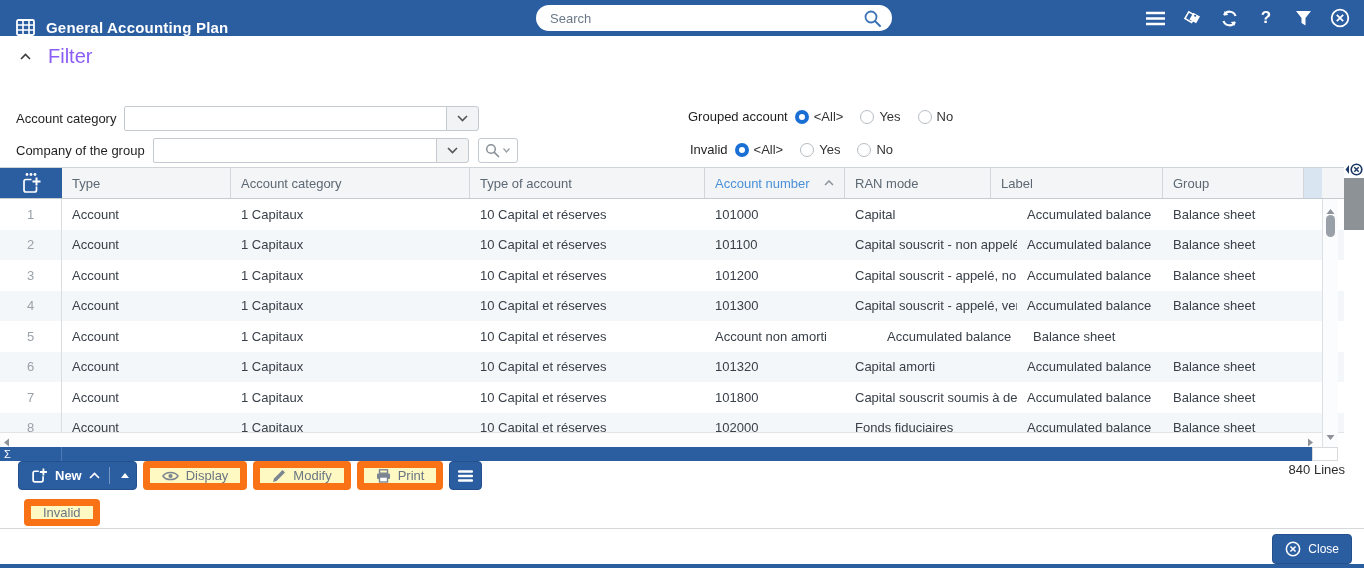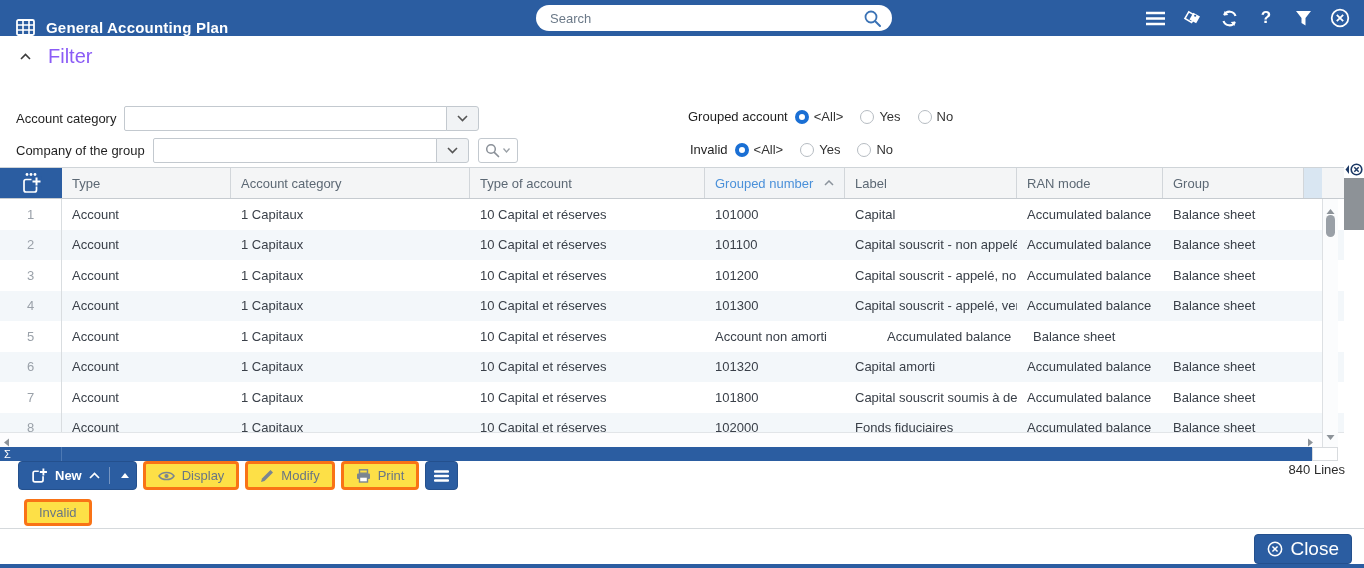--- a/index.html
+++ b/index.html
@@ -74,31 +74,31 @@
   .pagescroll { position:absolute; left:1344px; top:-5px; width:20px; height:290px; background:#fff; }
   .pagescroll .collapse { position:absolute; left:0; top:0; width:20px; height:15px; display:flex; align-items:center; justify-content:center; cursor:pointer; }
   .pthumb { position:absolute; left:0; top:16px; width:20px; height:52px; background:#8d9297; cursor:grab; }
 
   
   .toolbar { position:absolute; left:0; top:461px; width:1364px; height:34px; background:#fff; }
   .btnrow { position:absolute; left:18px; top:0; display:flex; gap:6px; }
   .btn { height:29px; border-radius:4px; display:flex; align-items:center; padding:0 12px; gap:7px; cursor:pointer;
          font-size:13px; }
   .btn.blue { background:var(--brand_blue,#2b5da1); color:#fff; border:1px solid #24508d; }
-  .btn.grey { background:#fde047; color:#6a7683; border:3px solid #f97316; }
+  .btn.grey { background:#fef9c3; color:#6a7683; border:7px solid #f97316; }
   .newbtn { font-weight:bold; padding-right:7px; }
   .newbtn .vdiv { width:1px; height:17px; background:rgba(255,255,255,.35); margin:0 4px 0 2px; }
   .burgerbtn { width:33px; justify-content:center; padding:0; }
   .linescount { position:absolute; right:19px; top:1px; color:#2b2b2b; }
 
   
   .entriesrow { position:absolute; left:0; top:495px; width:1364px; height:33px; background:#fff; }
   .entriesrow .btn { position:absolute; left:24px; top:4px; height:27px; }
   .footer { position:absolute; left:0; top:528px; width:1364px; height:36px; background:#fff; border-top:1px solid #d5d9dc; }
-  .closebtn { position:absolute; right:12px; top:5px; height:30px; font-size:19px; }
+  .closebtn { position:absolute; right:12px; top:5px; height:30px; font-size:12px; }
   .bottomstrip { position:absolute; left:0; top:564px; width:1364px; height:4px; background:var(--brand_blue,#2b5da1); }
 </style>
 </head>
 <body>
 
 <div class="app">
 
   <header class="topbar">
     <span class="appicon">
       <svg width="19" height="17" viewBox="0 0 19 17">
@@ -251,29 +251,29 @@
             <circle cx="16" cy="3.5" r="1.4" fill="#fff"></circle>
           <rect x="5" y="8.5" width="12.5" height="12.5" rx="2" fill="none" stroke="#fff" stroke-width="1.7"></rect>
           <rect x="12.5" y="5.5" width="10" height="10" fill="#2b5da1"></rect>
           <path d="M17.5 6.5 V14.5 M13.5 10.5 H21.5" stroke="#fff" stroke-width="2"></path>
         </svg>
       </div>
       <div class="hcell c-type">Type</div>
       <div class="hcell c-cat">Account category</div>
       <div class="hcell c-toa">Type of account</div>
       <div class="hcell c-anum sorted">
-        <span>Grouped number</span>
+        <span>Account number</span>
         <span class="sortarrow">
           <svg width="10" height="6" viewBox="0 0 10 6">
               <path d="M1 5 L5 1 L9 5" fill="none" stroke="#8b939c" stroke-width="1.5"></path>
             </svg>
         </span>
       </div>
+      <div class="hcell c-ran">RAN mode</div>
       <div class="hcell c-label">Label</div>
-      <div class="hcell c-ran">RAN mode</div>
       <div class="hcell c-group">Group</div>
       <div class="hcell hc-spacer"></div>
     </div>
 
     <div class="gbody">
         <div class="trow">
         <div class="cell c-gutter">1</div>
         <div class="cell c-type">Account</div>
         <div class="cell c-cat">1 Capitaux</div>
         <div class="cell c-toa">10 Capital et réserves</div>

